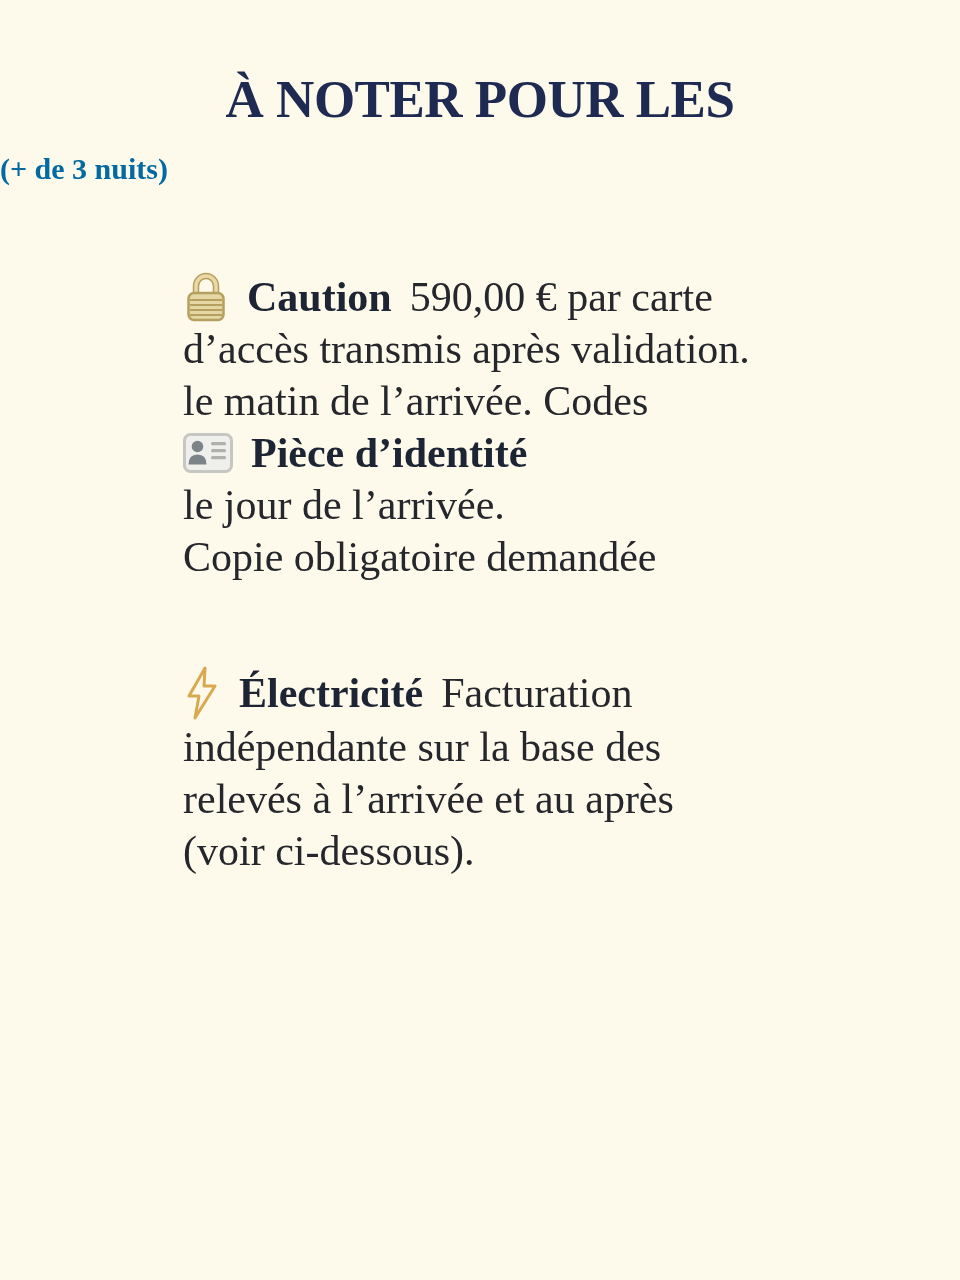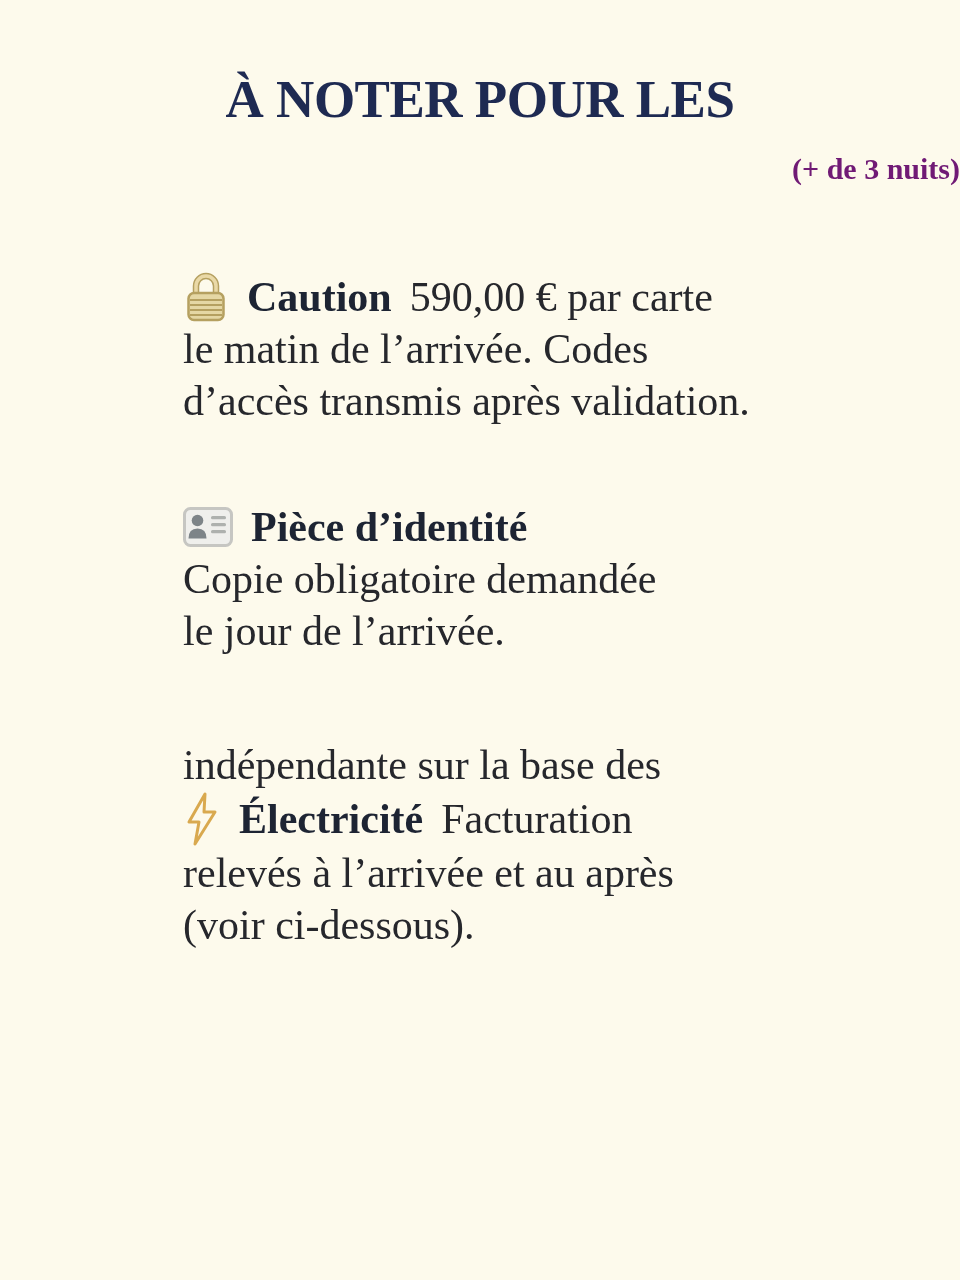--- a/index.html
+++ b/index.html
@@ -17,35 +17,35 @@
     text-align: center;
     color: #1e2a52;
     font-weight: bold;
     font-size: 53px;
     line-height: 75px;
     letter-spacing: -0.5px;
   }
   .title .title-line { display: block; }
   .subtitle {
     margin-top: 14px;
-    text-align: right;
-    color: #701a75;
+    text-align: left;
+    color: #0369a1;
     font-weight: bold;
     font-size: 30px;
     line-height: 36px;
   }
   .sections {
     margin-left: 183px;
     margin-right: 40px;
     font-size: 42px;
     line-height: 52px;
     white-space: nowrap;
   }
   .section-caution   { margin-top: 84px; }
-  .section-identity  { margin-top: 74px; }
+  .section-identity  { }
   .section-electric  { margin-top: 82px; }
   .line { display: block; }
   .line.first {
     display: flex;
     align-items: center;
   }
   .icon-wrap {
     display: inline-flex;
     align-items: center;
     margin-right: 18px;
@@ -81,52 +81,52 @@
             <rect x="5.5" y="21" width="35" height="27" rx="5.5" fill="#e5d7a4" stroke="#b5a060" stroke-width="2.5"></rect>
             <line x1="7" y1="28" x2="39" y2="28" stroke="#b5a060" stroke-width="2"></line>
             <line x1="7" y1="33" x2="39" y2="33" stroke="#b5a060" stroke-width="2"></line>
             <line x1="7" y1="38" x2="39" y2="38" stroke="#b5a060" stroke-width="2"></line>
             <line x1="7" y1="43" x2="39" y2="43" stroke="#b5a060" stroke-width="2"></line>
           </svg>
         </span>
         <span class="label">Caution</span>
         <span class="rest">590,00 € par carte</span>
       </div>
+      <div class="line">d’accès transmis après validation.</div>
       <div class="line">le matin de l’arrivée. Codes</div>
-      <div class="line">d’accès transmis après validation.</div>
     </div>
 
     <div class="section section-identity">
       <div class="line first">
         <span class="icon-wrap">
           <svg width="50" height="40" viewBox="0 0 50 40" aria-hidden="true">
             <rect x="1.5" y="1.5" width="47" height="37" rx="6" fill="#efefec" stroke="#c6c6c2" stroke-width="3"></rect>
             <circle cx="14.5" cy="13.5" r="5.8" fill="#7d8488"></circle>
             <path d="M5.5 31.5 q0 -10 9 -10 q9 0 9 10 z" fill="#7d8488"></path>
             <rect x="28" y="9" width="15" height="3.2" rx="1.5" fill="#aeb1ae"></rect>
             <rect x="28" y="16" width="15" height="3.2" rx="1.5" fill="#aeb1ae"></rect>
             <rect x="28" y="23" width="15" height="3.2" rx="1.5" fill="#aeb1ae"></rect>
           </svg>
         </span>
         <span class="label">Pièce d’identité</span>
         <span class="rest"></span>
       </div>
+      <div class="line">le jour de l’arrivée.</div>
       <div class="line">Copie obligatoire demandée</div>
-      <div class="line">le jour de l’arrivée.</div>
     </div>
 
     <div class="section section-electric">
-      <div class="line">indépendante sur la base des</div>
       <div class="line first">
         <span class="icon-wrap">
           <svg width="38" height="56" viewBox="0 0 38 56" aria-hidden="true">
             <path d="M22 3 L6 31 H16 L12 53 L32 21 H21 Z" fill="none" stroke="#d9a94f" stroke-width="3" stroke-linejoin="round"></path>
           </svg>
         </span>
         <span class="label">Électricité</span>
         <span class="rest">Facturation</span>
       </div>
+      <div class="line">indépendante sur la base des</div>
       <div class="line">relevés à l’arrivée et au après</div>
       <div class="line">(voir ci-dessous).</div>
     </div>
 
   </div>
 </div>
 
 </body></html>

